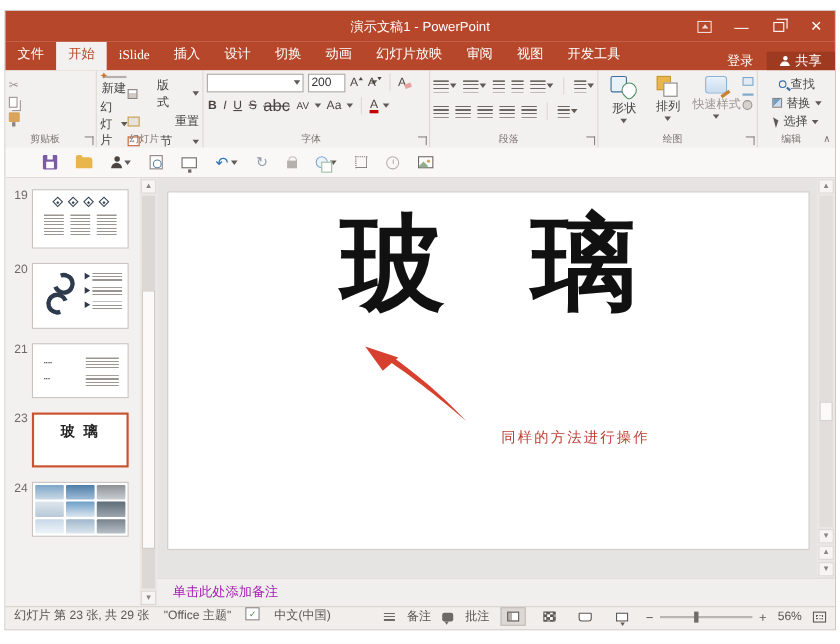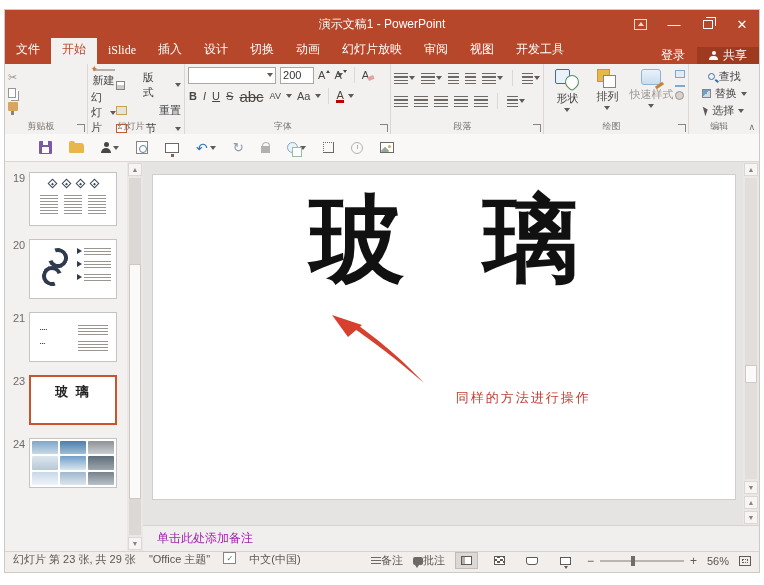--- a/index.html
+++ b/index.html
@@ -168,21 +168,21 @@
   .v-scroll .strack { flex:1; width:12px; background:#E2DEDB; position:relative; margin:1px 0; }
   .v-scroll .sthumb { position:absolute; top:62%; height:18px; left:0; width:12px; background:#FBFAF9; border:1px solid #CFC9C6; }
   .dbl { line-height:5px; font-size:7px; color:#8a8481; text-align:center; }
 
   .notes-bar { height:26px; background:#F1EFEE; border-top:1px solid #D8D3D0; display:flex; align-items:center; padding-left:14px; font-size:12px; color:#a21caf; flex:0 0 auto; }
 
   
   .statusbar { height:21px; background:#F2EEEC; border-top:1px solid #D8D3D0; display:flex; align-items:flex-start; font-size:11px; color:#5A5550; padding:0 8px; gap:13px; flex:0 0 auto; }
   .spell { width:13px; height:12px; border:1px solid #8a8481; background:#fff; font-size:8px; color:#4a7f4a; display:flex; align-items:center; justify-content:center; }
   .sright { margin-left:auto; display:flex; align-items:center; gap:10px; }
-  .sitem { display:flex; align-items:center; gap:0; }
+  .sitem { display:flex; align-items:center; gap:11px; }
   .notes-glyph { width:10px; height:8px; background:repeating-linear-gradient(to bottom,#6e6964 0 1.2px, transparent 1.2px 3px); }
   .cmt-glyph { width:10px; height:8px; background:#6e6964; border-radius:2px; position:relative; }
   .cmt-glyph::after { content:""; position:absolute; left:2px; bottom:-3px; border-left:2px solid transparent; border-right:2px solid transparent; border-top:3px solid #6e6964; }
   .vbtn { width:23px; height:17px; display:flex; align-items:center; justify-content:center; border:1px solid transparent; }
   .vbtn.active { background:#DED8D5; border-color:#C2BCB8; }
   .iv-normal { width:11px; height:9px; border:1px solid #5f5a56; background:linear-gradient(90deg,#B5B0AC 3px,#fff 3px); }
   .iv-sorter { width:11px; height:9px; background:conic-gradient(#5f5a56 0 25%, #fff 0 50%, #5f5a56 0 75%, #fff 0); outline:1px solid #5f5a56; outline-offset:-1px; background-size:6px 5px; background-repeat:repeat; }
   .iv-read { width:12px; height:8px; border:1px solid #5f5a56; border-radius:1px 1px 3px 3px; background:linear-gradient(90deg,#fff 49%,#5f5a56 49% 51%,#fff 51%); }
   .iv-show { width:11px; height:8px; border:1px solid #5f5a56; position:relative; background:#fff; }
   .iv-show::after { content:""; position:absolute; left:3px; top:8px; border-left:2px solid transparent; border-right:2px solid transparent; border-top:3px solid #5f5a56; }

